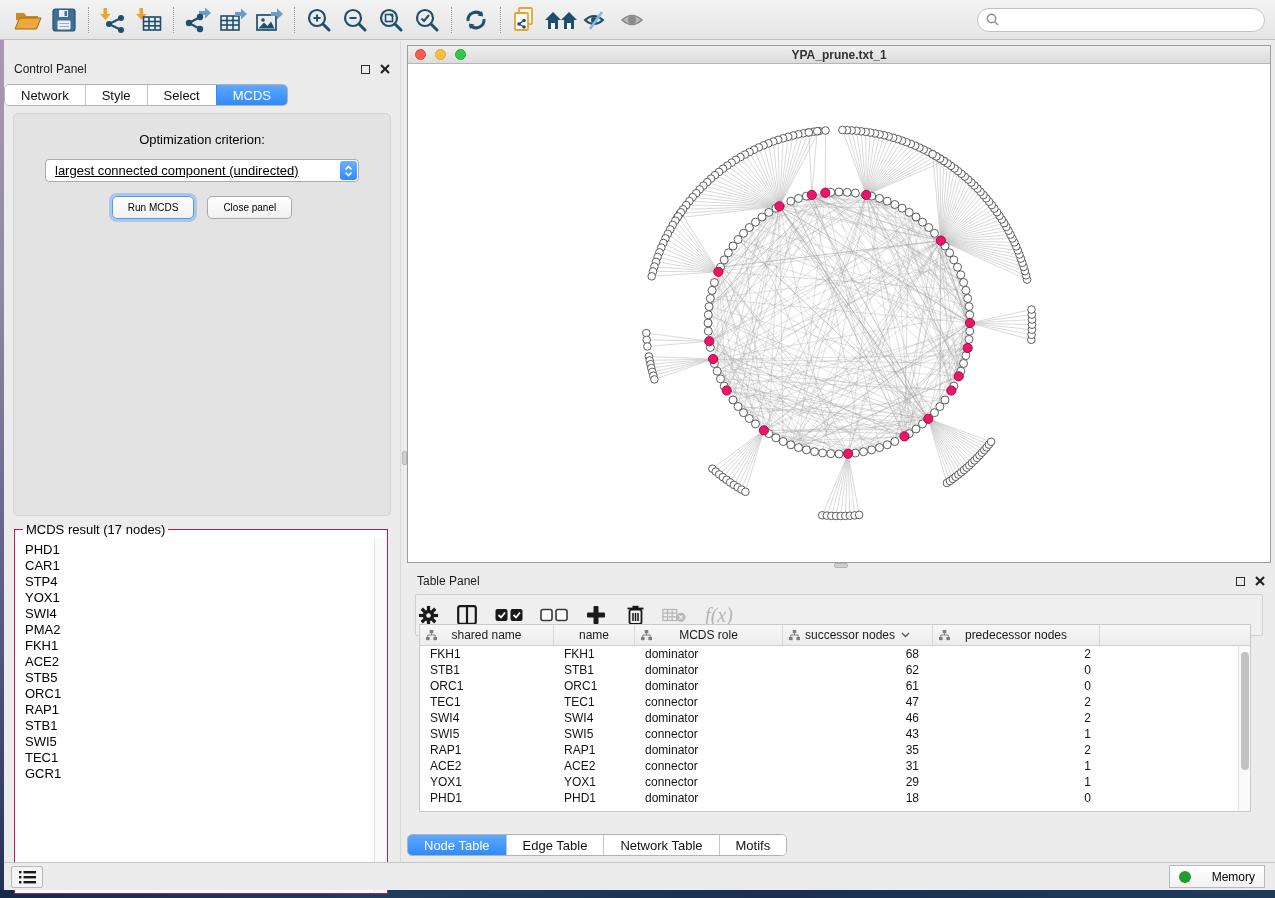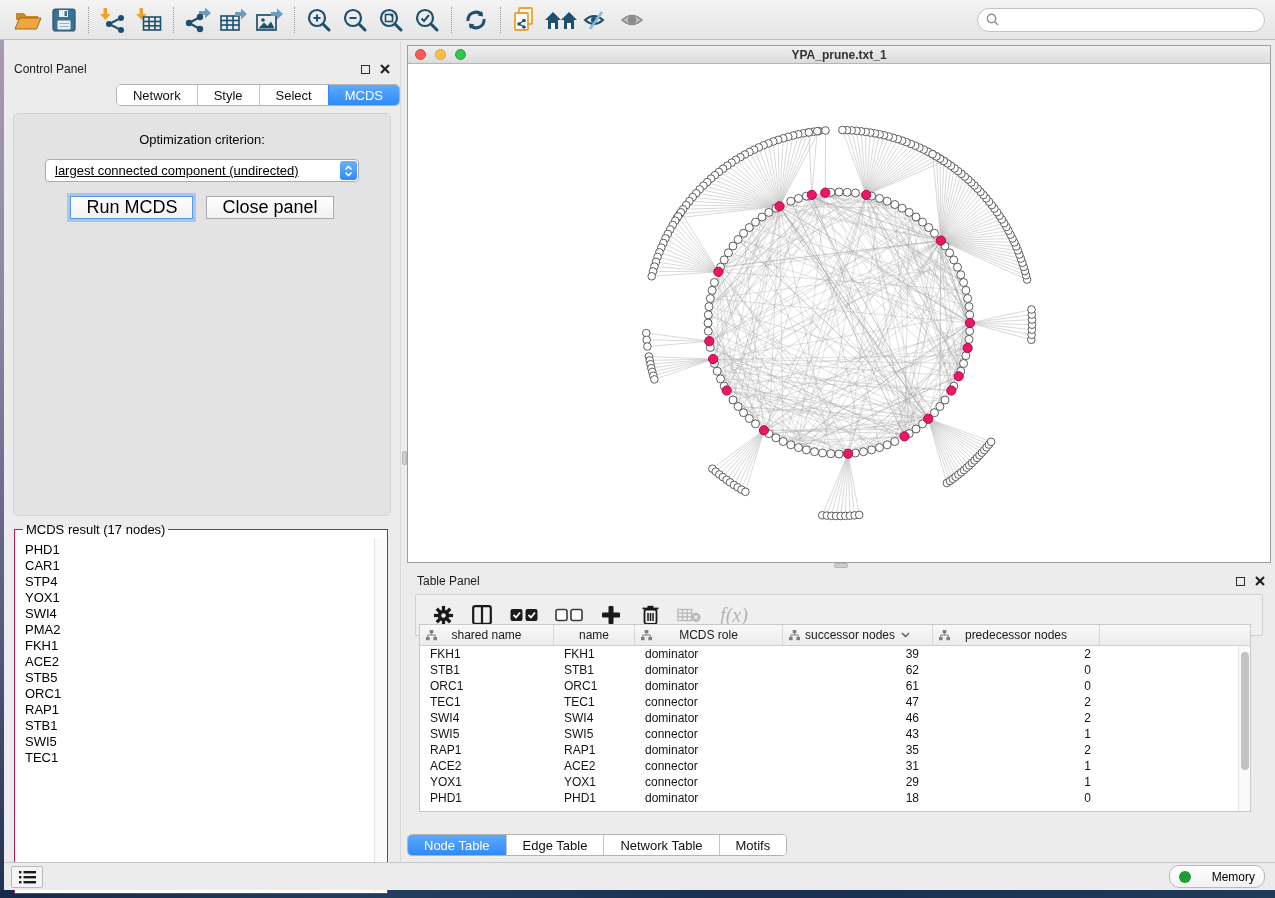--- a/index.html
+++ b/index.html
@@ -21,37 +21,37 @@
   #toolbar-search { margin-left:auto; width:288px; height:24px; border:1px solid #c2c2c2;
     border-radius:12px; background:#fff; display:flex; align-items:center; padding:0 8px; }
   #toolbar-search input { border:none; outline:none; flex:1; font-size:12px; margin-left:6px; background:transparent; }
 
   
   #control-panel { position:absolute; left:4px; top:41px; width:396px; height:821px; background:#ececec;margin-top:15px; }
   .panel-titlebar { height:26px; display:flex; align-items:center; padding:0 10px; font-size:12px; color:#1a1a1a; }
   .panel-titlebar .wctrls { margin-left:auto; display:flex; gap:10px; align-items:center; }
   .float-glyph { width:9px; height:9px; border:1.5px solid #2b2b2b; display:inline-block; }
 
-  #cp-tabs { display:flex; justify-content:flex-end; margin-top:2px; }
+  #cp-tabs { display:flex; justify-content:flex-start; margin-top:2px; }
   .seg { display:inline-flex; border:1px solid #b3b3b3; border-radius:5px; overflow:hidden; background:#fff; height:22px; }
   .seg .segitem { padding:2px 16px; font-size:13px; line-height:17px; color:#111; border-left:1px solid #c6c6c6; background:#fff; cursor:default; }
   .seg .segitem:first-child { border-left:none; }
   .seg .segitem.active { background:linear-gradient(#5fa9fd,#2e8bfb); color:#fff; border-left-color:#2e8bfb; }
 
   #cp-body { position:absolute; left:9px; top:57px; width:378px; height:403px;
     background:#e3e3e3; border:1px solid #d4d4d4; border-radius:5px; }
   #opt-label { text-align:center; margin-top:18px; font-size:13px; color:#000; }
   #opt-select { position:relative; margin:12px auto 0 auto; width:314px; height:23px; background:#fff;
     border:1px solid #ababab; border-radius:4px; display:flex; align-items:center;text-decoration:underline; }
   #opt-select .val { font-size:13px; padding-left:9px; color:#000; flex:1; white-space:nowrap; overflow:hidden; }
   #opt-select .stepper { width:17px; height:19px; margin-right:1px; border-radius:3px;
     background:linear-gradient(#6db0fd,#2e8bfb); display:flex; align-items:center; justify-content:center; }
   #cp-buttons { display:flex; justify-content:center; gap:13px; margin-top:14px; }
-  .cbtn { height:23px; padding:0 15px; font-size:18px; color:#000; background:linear-gradient(#ffffff,#f1f1f1);
-    border:1px solid #a9a9a9; border-radius:0; }
+  .cbtn { height:23px; padding:0 15px; font-size:10px; color:#000; background:linear-gradient(#ffffff,#f1f1f1);
+    border:1px solid #a9a9a9; border-radius:5px; }
   .cbtn.focused { border:1px solid #5a97e6; box-shadow:0 0 0 3px rgba(124,174,243,.55); }
 
   #mcds-result { position:absolute; left:10px; top:466px; width:374px; height:372px;
     border:1px solid #be185d; background:#fff; }
   #mcds-result legend { font-size:13px; color:#000; margin-left:8px; padding:0 3px; }
   #mcds-list { position:absolute; left:1px; top:2px; right:13px; bottom:1px; overflow:hidden;
     font-size:13px; line-height:16px; padding:3px 0 0 9px; color:#000; background:#fff;}
   #mcds-scroll { position:absolute; top:2px; right:1px; bottom:1px; width:12px; background:#fafafa; border-left:1px solid #e2e2e2; }
 
   
@@ -71,21 +71,21 @@
   #net-canvas { position:absolute; left:0; top:18px; width:862px; height:498px; background:#fff; }
   #net-canvas svg { width:100%; height:100%; }
 
   
   #h-split { position:absolute; left:407px; top:563px; width:868px; height:5px; background:#ececec; }
   #h-split .handle { position:absolute; left:427px; top:0px; width:14px; height:5px; background:#cfcfcf; border:1px solid #b5b5b5; border-radius:2px; }
 
   
   #table-panel { position:absolute; left:407px; top:568px; width:868px; height:294px; background:#ececec; }
   #tp-toolbar { position:absolute; left:8px; top:26px; width:848px; height:42px; background:#efefef;
-    border:1px solid #cfcfcf; border-radius:2px; display:flex; align-items:center; gap:15px; padding-left:15px; }
+    border:1px solid #cfcfcf; border-radius:2px; display:flex; align-items:center; gap:15px; }
   .tp-icon { width:24px; height:24px; display:flex; align-items:center; justify-content:center; }
   .fx { font-family:"Liberation Serif", serif; font-style:italic; font-size:20px; color:#b5b5b5; }
 
   #node-table { position:absolute; left:12px; top:56px; width:832px; height:188px; background:#fff; border:1px solid #c9c9c9; }
   #nt-header { display:grid; grid-template-columns:134px 81px 148px 150px 167px 1fr; height:21px;
     background:linear-gradient(#f8f8f8,#ececec); border-bottom:1px solid #cfcfcf; }
   .hcell { position:relative; display:flex; align-items:center; justify-content:center;
     font-size:12px; color:#1a1a1a; border-right:1px solid #d8d8d8; }
   .hcell:last-child { border-right:none; }
   .hcell .hicon { position:absolute; left:6px; }
@@ -99,21 +99,21 @@
   #nt-thumb { position:absolute; left:2px; top:6px; width:8px; height:118px; background:#c2c2c2; border-radius:4px; }
 
   #tp-tabs { position:absolute; left:0; right:0; top:266px; display:flex; justify-content:flex-start; }
   #tp-tabs .segitem { font-weight:400; }
 
   
   #statusbar { position:absolute; left:4px; top:862px; width:1271px; height:28px; background:#ececec; border-top:1px solid #c6c6c6; }
   #list-btn { position:absolute; left:7px; top:3px; width:32px; height:22px; background:#f5f5f5; border:1px solid #b9b9b9; border-radius:2px;
     display:flex; align-items:center; justify-content:center; }
   #memory-btn { position:absolute; right:10px; top:2px; height:23px; background:linear-gradient(#ffffff,#f2f2f2);
-    border:1px solid #b9b9b9; border-radius:10px; display:flex; align-items:center; gap:21px; padding:4px 9px; font-size:12px; color:#000; }
+    border:1px solid #b9b9b9; border-radius:0; display:flex; align-items:center; gap:21px; padding:4px 9px; font-size:12px; color:#000; }
   #memory-dot { width:12px; height:12px; border-radius:50%; background:#1d9e2f; }
 </style>
 </head>
 <body>
 
 <div id="screen">
 
   <div id="toolbar">
     <div class="tbtn">
       <svg width="28" height="24" viewBox="0 0 28 24">
@@ -315,20 +315,21 @@
             <div>SWI4</div>
             <div>PMA2</div>
             <div>FKH1</div>
             <div>ACE2</div>
             <div>STB5</div>
             <div>ORC1</div>
             <div>RAP1</div>
             <div>STB1</div>
             <div>SWI5</div>
             <div>TEC1</div>
+            <div>GCR1</div>
           </div>
         <div id="mcds-scroll"></div>
       </div>
     </fieldset>
   </div>
 
   <div id="v-split">
       <div class="handle"></div>
     </div>
 
@@ -1202,21 +1203,21 @@
             </svg>
             <span>predecessor nodes</span>
           </div>
           <div class="hcell"></div>
         </div>
       <div id="nt-rows">
           <div class="trow">
             <div class="tcell">FKH1</div>
             <div class="tcell">FKH1</div>
             <div class="tcell">dominator</div>
-            <div class="tcell num">39</div>
+            <div class="tcell num">68</div>
             <div class="tcell num2">2</div>
             <div class="tcell"></div>
           </div>
           <div class="trow">
             <div class="tcell">STB1</div>
             <div class="tcell">STB1</div>
             <div class="tcell">dominator</div>
             <div class="tcell num">62</div>
             <div class="tcell num2">0</div>
             <div class="tcell"></div>

